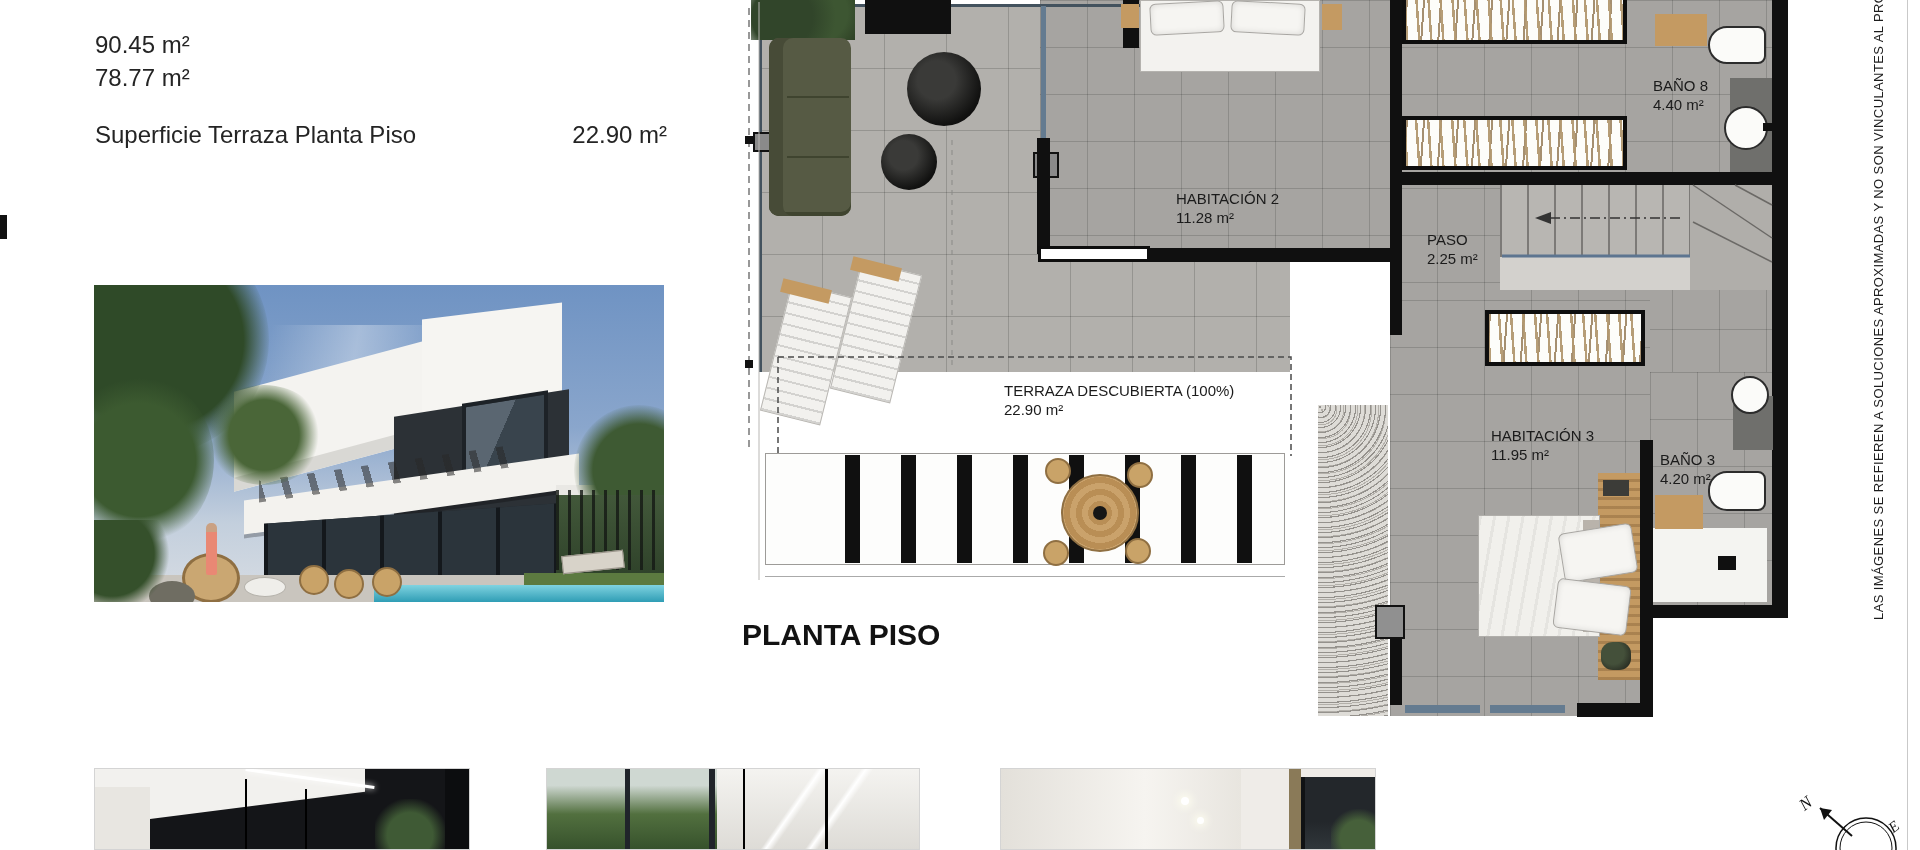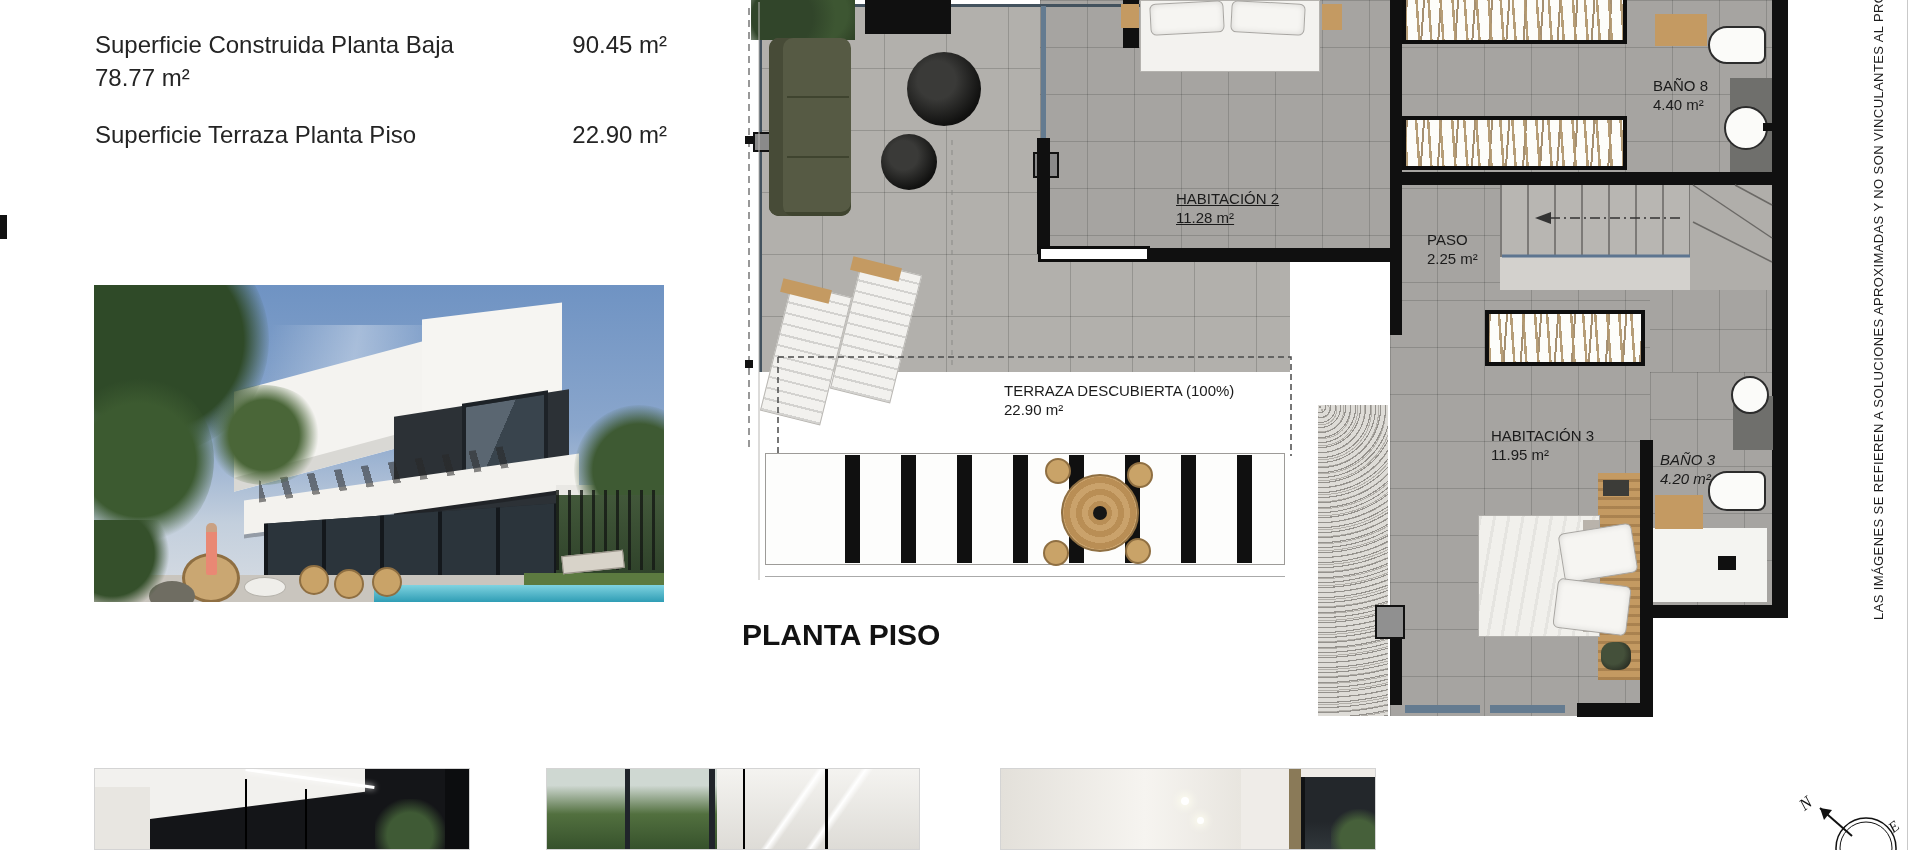--- a/index.html
+++ b/index.html
@@ -62,21 +62,20 @@
 
   svg text{font-family:"Liberation Serif",serif;}
 </style>
 </head>
 <body>
 
 <div id="page">
 
   <div id="surface-table">
     <div class="srow">
-      <span>Superficie Construida Planta Baja</span>
       <span class="val">90.45 m²</span>
     </div>
     <div class="srow">
       <span class="val">78.77 m²</span>
     </div>
     <div class="srow gap">
       <span>Superficie Terraza Planta Piso</span>
       <span class="val">22.90 m²</span>
     </div>
   </div>
@@ -225,41 +224,41 @@
       <line x1="207" y1="140" x2="207" y2="370" stroke="#8a8a87" stroke-width="1" stroke-dasharray="5 5"></line>
       <line x1="948" y1="185" x2="1027" y2="238" stroke="#6b6966" stroke-width="1.5"></line>
       <line x1="990" y1="185" x2="1027" y2="205" stroke="#6b6966" stroke-width="1.5"></line>
       <line x1="948" y1="222" x2="1027" y2="262" stroke="#6b6966" stroke-width="1.5"></line>
       <line x1="757" y1="256" x2="945" y2="256" stroke="#5d7590" stroke-width="3"></line>
       <path d="M 935 218 H 806" stroke="#333" stroke-width="1.5" stroke-dasharray="10 4 2 4" fill="none"></path>
       <polygon points="806,212 790,218 806,224" fill="#333"></polygon>
       <path d="M 14 2 V 580" stroke="#b9b7b4" stroke-width="1" fill="none"></path>
     </svg>
 
-    <div class="roomlabel" style="left:431px;top:189px;text-decoration:underline;">
+    <div class="roomlabel" style="left:431px;top:189px;">
       <div>HABITACIÓN 2</div>
       <div>11.28 m²</div>
     </div>
     <div class="roomlabel" style="left:682px;top:230px;">
       <div>PASO</div>
       <div>2.25 m²</div>
     </div>
     <div class="roomlabel" style="left:908px;top:76px;">
       <div>BAÑO 8</div>
       <div>4.40 m²</div>
     </div>
     <div class="roomlabel" style="left:259px;top:381px;">
       <div>TERRAZA DESCUBIERTA (100%)</div>
       <div>22.90 m²</div>
     </div>
     <div class="roomlabel" style="left:746px;top:426px;">
       <div>HABITACIÓN 3</div>
       <div>11.95 m²</div>
     </div>
-    <div class="roomlabel" style="left:915px;top:450px;font-style:italic;">
+    <div class="roomlabel" style="left:915px;top:450px;">
       <div>BAÑO 3</div>
       <div>4.20 m²</div>
     </div>
   </div>
 
   <div style="position:absolute;left:742px;top:618px;font-size:30px;font-weight:bold;color:#121212;">PLANTA PISO</div>
 
   <div class="bphoto" style="left:94px;width:376px;background:#141518;">
     <div class="abs" style="left:0;top:0;width:270px;height:60px;background:linear-gradient(170deg,#f2f1ee 60%,#d9d7d2 100%);clip-path:polygon(0 0,100% 0,100% 38%,0 95%);"></div>
     <div class="abs" style="left:150px;top:8px;width:130px;height:3px;background:#fff;transform:rotate(8deg);box-shadow:0 0 6px #fff;"></div>

